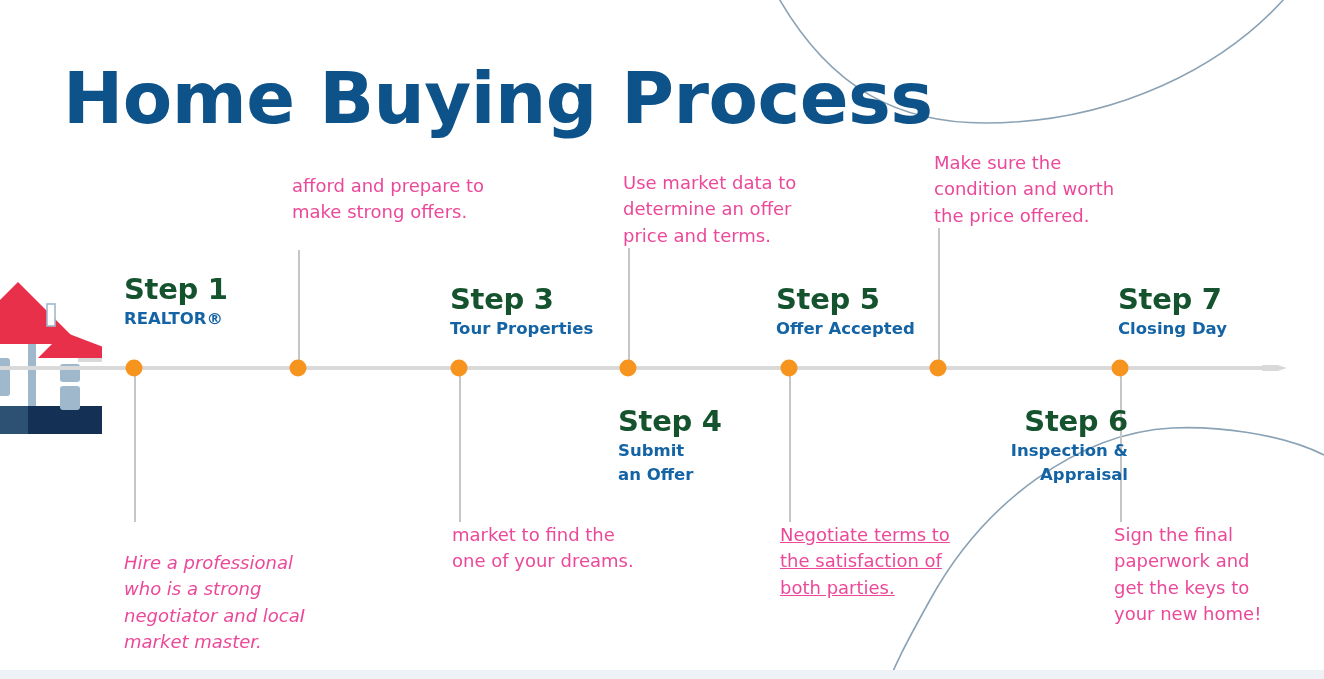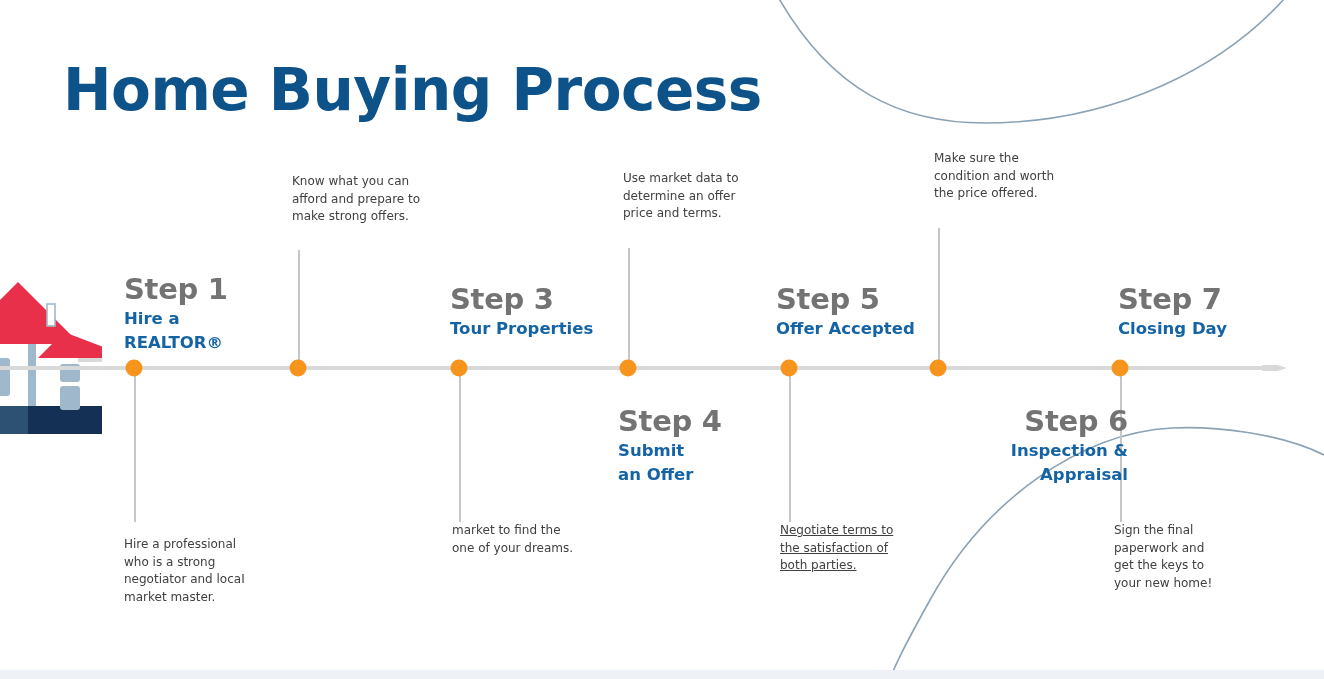--- a/index.html
+++ b/index.html
@@ -29,21 +29,21 @@
     top: 282px;
     width: 160px;
     height: 152px;
   }
 
   
   #page-title {
     position: absolute;
     left: 63px;
     top: 56px;
-    font-size: 58px;
+    font-size: 72px;
     font-weight: bold;
     letter-spacing: -0.5px;
     color: #0d5289;
     font-family: "DejaVu Sans", "Liberation Sans", sans-serif;
     white-space: nowrap;
   }
 
   
   #timeline-axis {
     position: absolute;
@@ -68,39 +68,39 @@
   }
 
   
   .step-block {
     position: absolute;
     width: 200px;
   }
   .step-number {
     font-size: 29px;
     font-weight: bold;
-    color: #737373;
+    color: #14532d;
     line-height: 1.08;
     letter-spacing: -0.3px;
     white-space: nowrap;
   }
   .step-title {
     font-size: 16.5px;
     font-weight: bold;
     color: #1464a5;
     line-height: 1.45;
     margin-top: 2px;
   }
   .step-title .ln { display: block; white-space: nowrap; }
 
   
   .step-desc {
     position: absolute;
-    font-size: 12px;
-    color: #404040;
+    font-size: 18px;
+    color: #ec4899;
     line-height: 1.46;
     width: 215px;
   }
   .step-desc .ln { display: block; white-space: nowrap; }
 
   #bottom-strip {
     position: absolute;
     left: 0;
     top: 670px;
     width: 1324px;
@@ -156,21 +156,20 @@
   <div class="step-dot" style="left:628px;"></div>
   <div class="step-dot" style="left:789px;"></div>
   <div class="step-dot" style="left:938px;"></div>
   <div class="step-dot" style="left:1120px;"></div>
 
   <div id="page-title">Home Buying Process</div>
 
   <div class="step-block" style="left:124px; top:274px;">
     <div class="step-number">Step 1</div>
     <div class="step-title">
-      <span class="ln">Hire a</span>
       <span class="ln">REALTOR®</span>
     </div>
   </div>
 
 
   <div class="step-block" style="left:450px; top:284px;">
     <div class="step-number">Step 3</div>
     <div class="step-title">
       <span class="ln">Tour Properties</span>
     </div>
@@ -199,29 +198,28 @@
     </div>
   </div>
 
   <div class="step-block" style="left:1110px; top:284px;margin-left:8px;">
     <div class="step-number">Step 7</div>
     <div class="step-title">
       <span class="ln">Closing Day</span>
     </div>
   </div>
 
-  <div class="step-desc" style="left:124px; top:536px;">
+  <div class="step-desc" style="left:124px; top:550px;font-style:italic;">
     <span class="ln">Hire a professional</span>
     <span class="ln">who is a strong</span>
     <span class="ln">negotiator and locaI</span>
     <span class="ln">market master.</span>
   </div>
 
   <div class="step-desc" style="left:292px; top:173px;">
-    <span class="ln">Know what you can</span>
     <span class="ln">afford and prepare to</span>
     <span class="ln">make strong offers.</span>
   </div>
 
   <div class="step-desc" style="left:452px; top:522px;">
     <span class="ln">market to find the</span>
     <span class="ln">one of your dreams.</span>
   </div>
 
   <div class="step-desc" style="left:623px; top:170px;">

